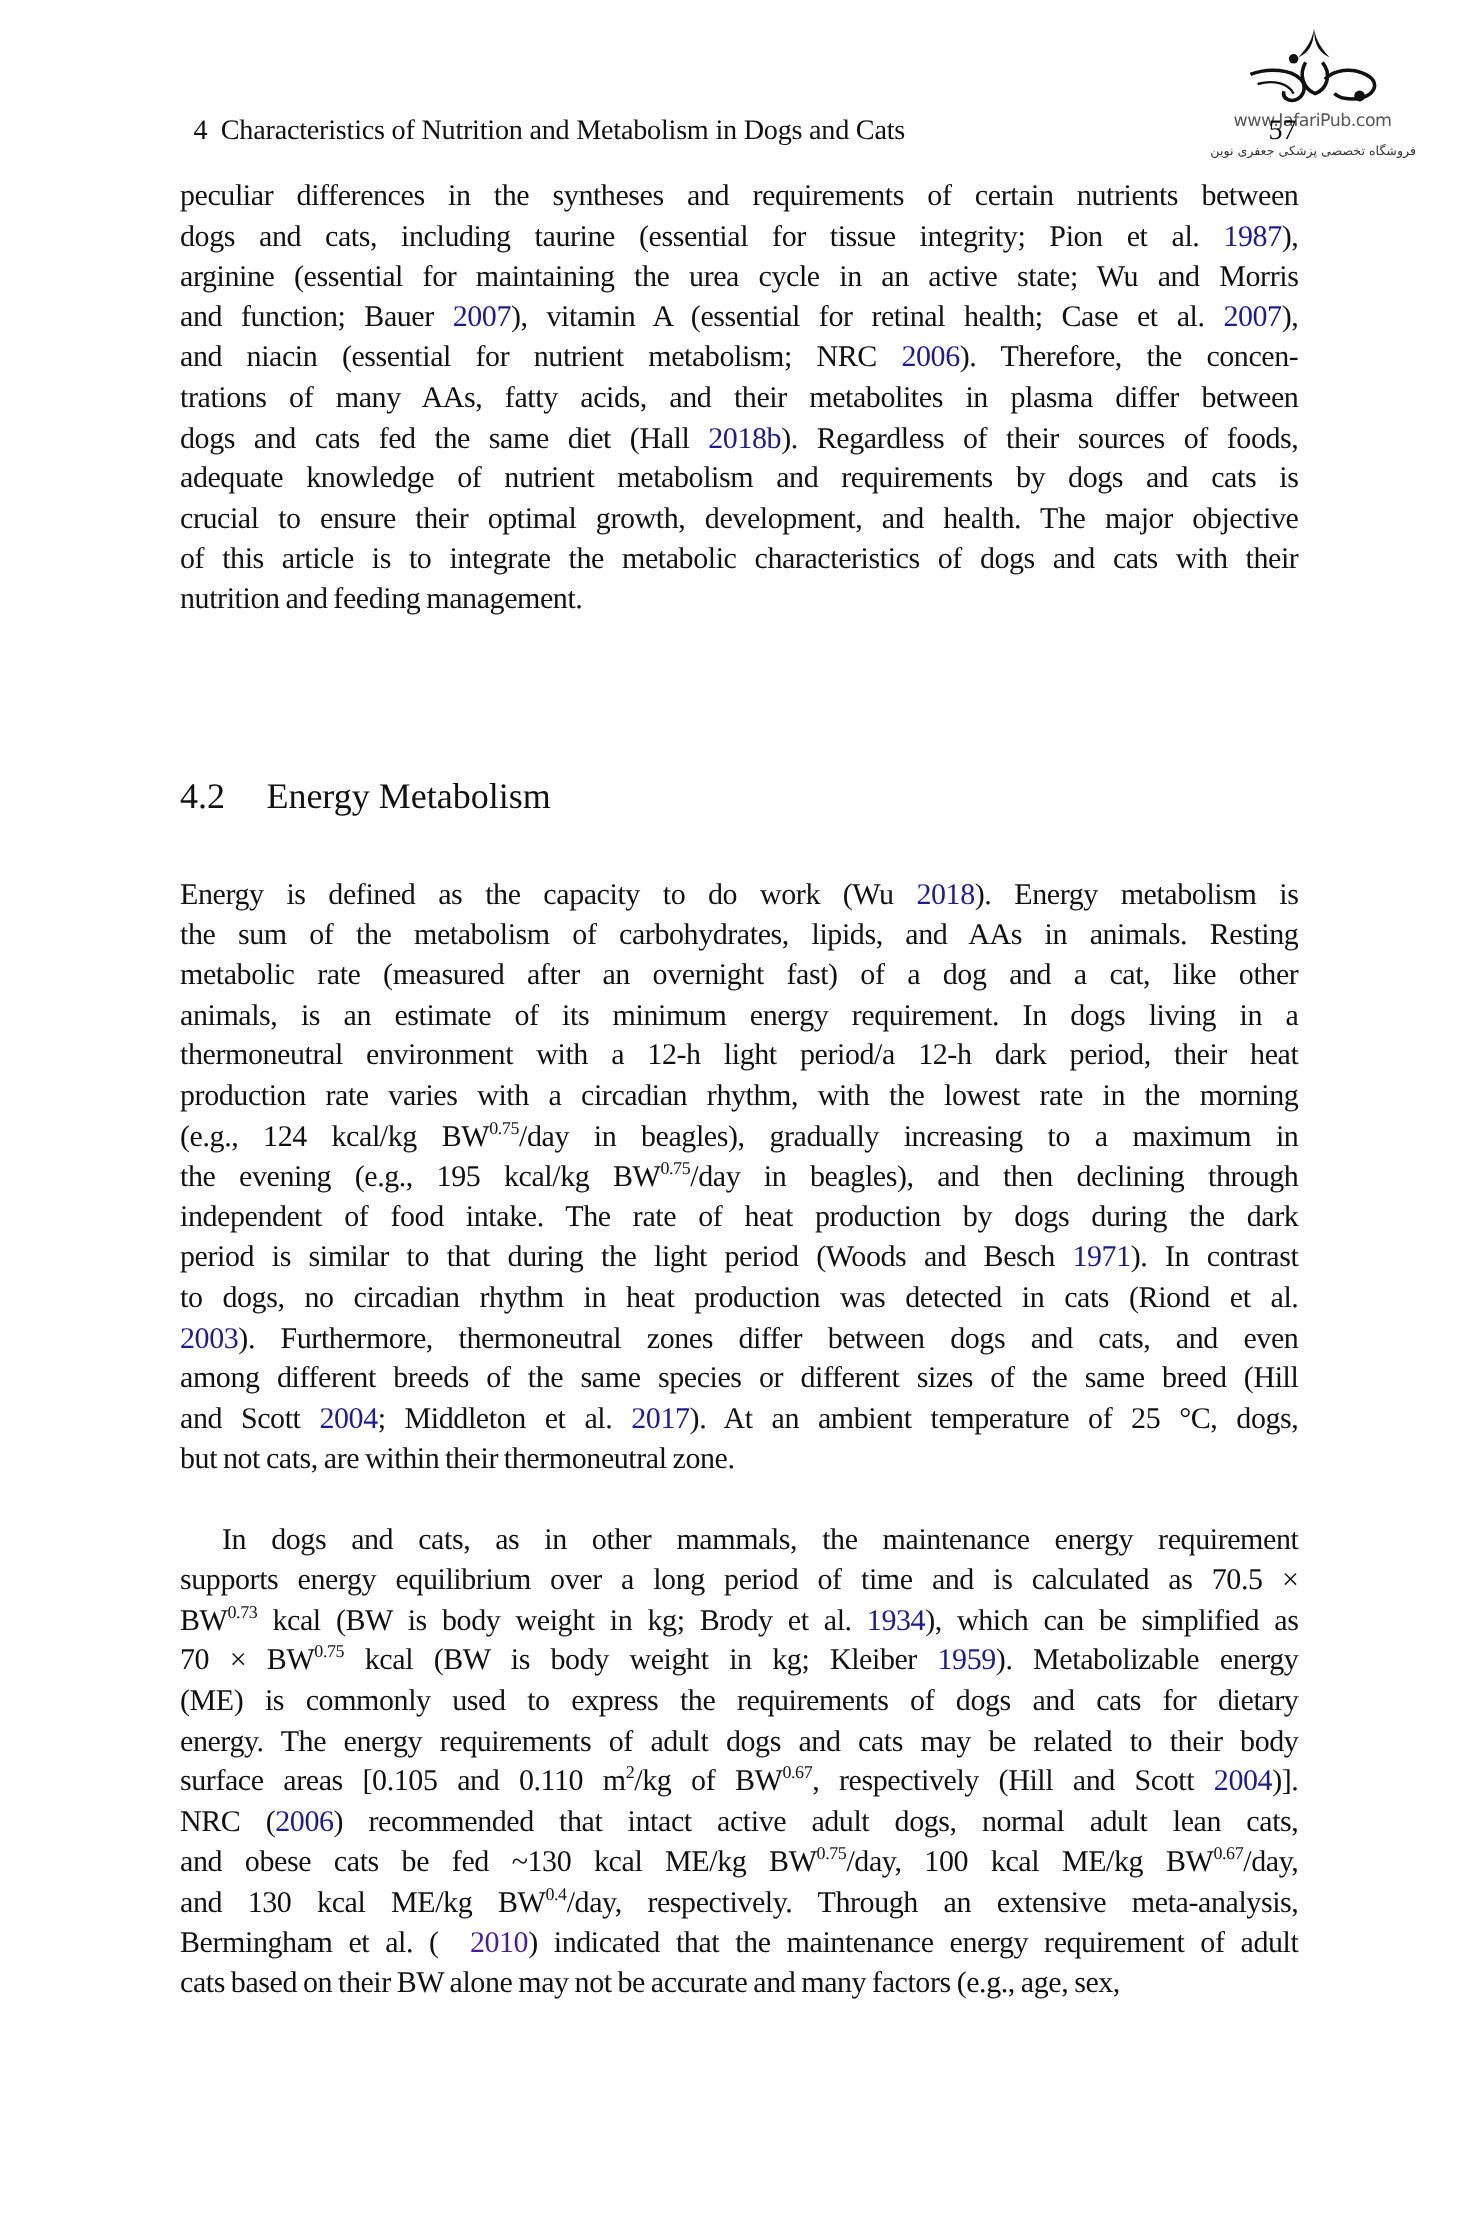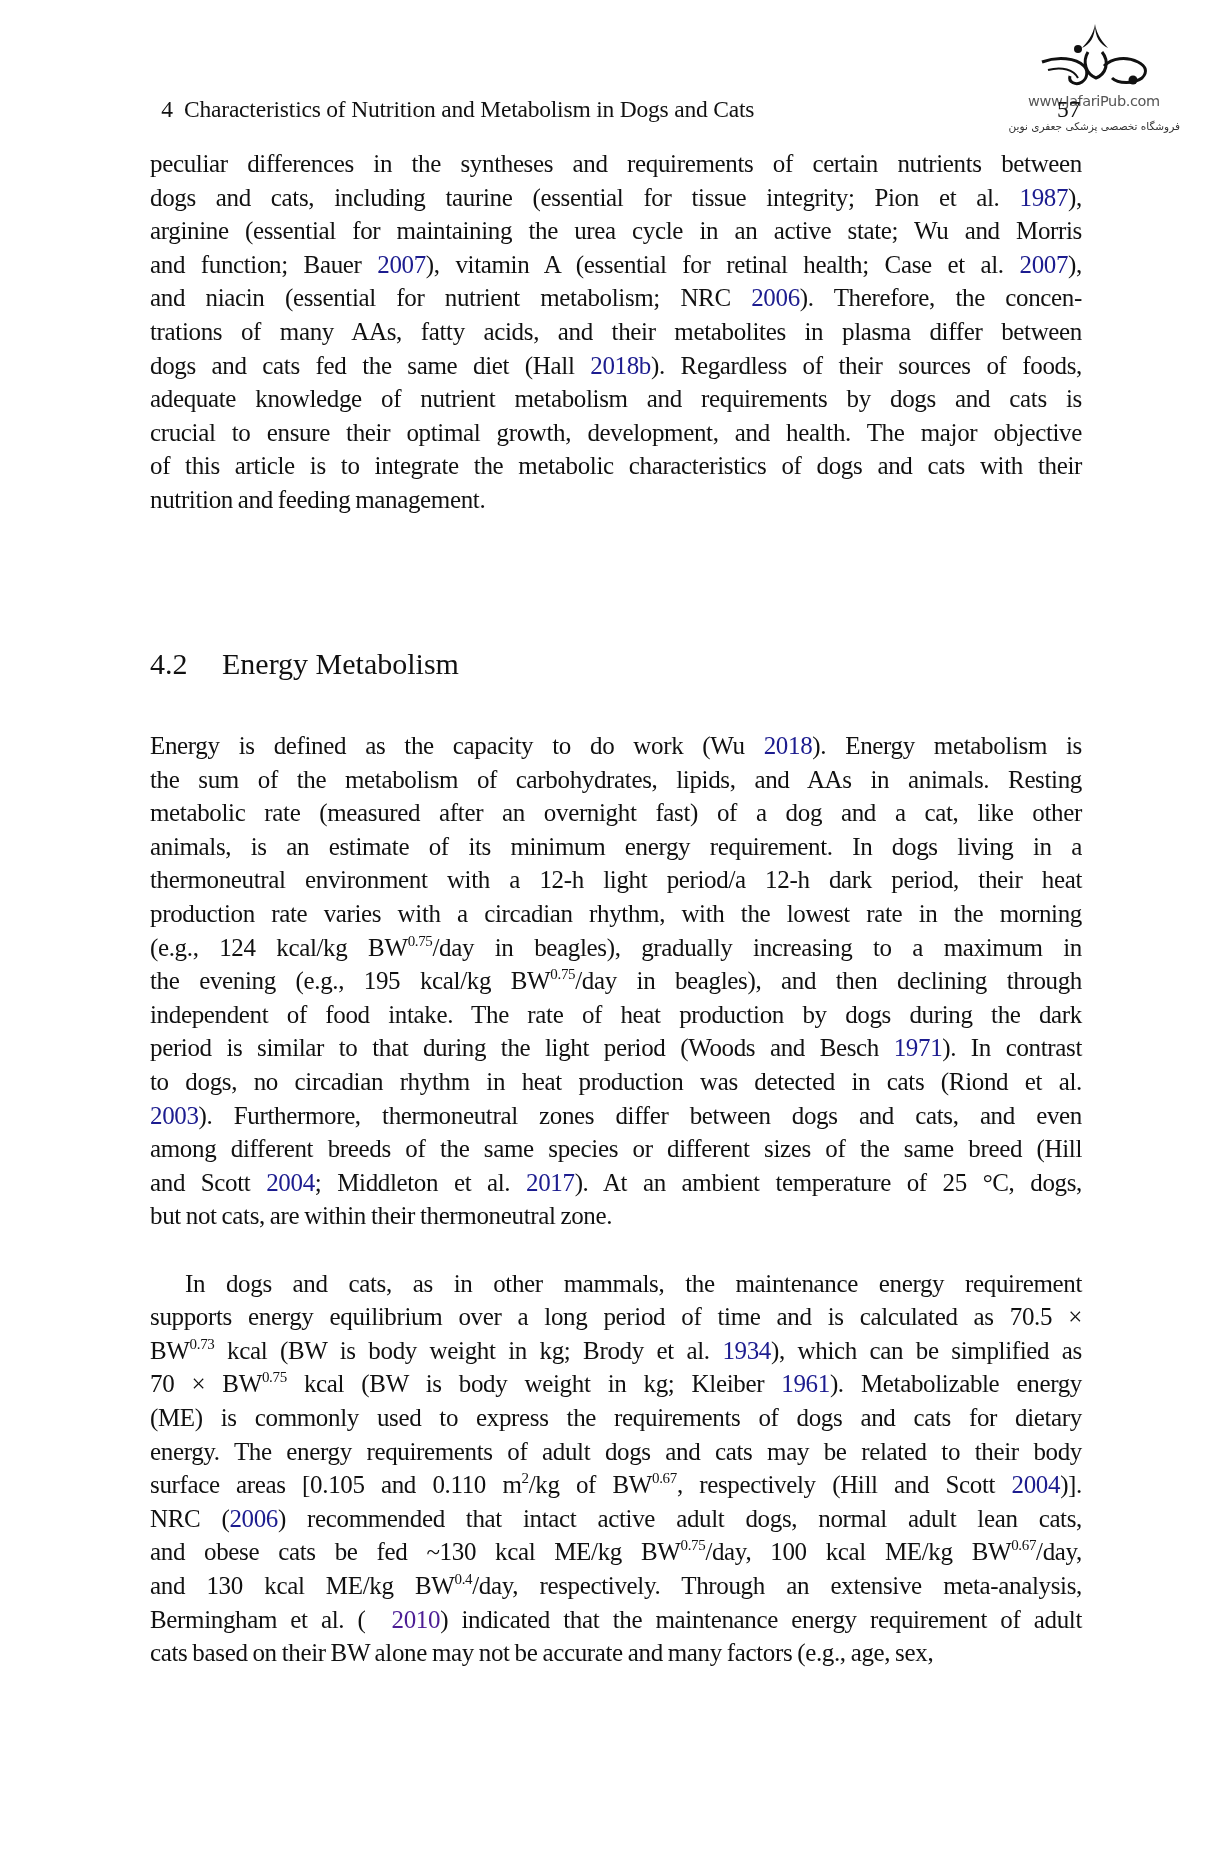--- a/index.html
+++ b/index.html
@@ -80,21 +80,21 @@
     <div class="line"><span class="cite" style="color: rgb(28, 28, 143);">2003</span>). Furthermore, thermoneutral zones differ between dogs and cats, and even</div>
     <div class="line">among different breeds of the same species or different sizes of the same breed (Hill</div>
     <div class="line">and Scott <span class="cite" style="color: rgb(28, 28, 143);">2004</span>; Middleton et al. <span class="cite" style="color: rgb(28, 28, 143);">2017</span>). At an ambient temperature of 25 °C, dogs,</div>
     <div class="line last">but not cats, are within their thermoneutral zone.</div>
   </div>
 
 <div class="block" style="top:1266.6px">
     <div class="line indent">In dogs and cats, as in other mammals, the maintenance energy requirement</div>
     <div class="line">supports energy equilibrium over a long period of time and is calculated as 70.5 ×</div>
     <div class="line">BW<sup>0.73</sup> kcal (BW is body weight in kg; Brody et al. <span class="cite" style="color: rgb(28, 28, 143);">1934</span>), which can be simplified as</div>
-    <div class="line">70 × BW<sup>0.75</sup> kcal (BW is body weight in kg; Kleiber <span class="cite" style="color: rgb(28, 28, 143);">1961</span>). Metabolizable energy</div>
+    <div class="line">70 × BW<sup>0.75</sup> kcal (BW is body weight in kg; Kleiber <span class="cite" style="color: rgb(28, 28, 143);">1959</span>). Metabolizable energy</div>
     <div class="line">(ME) is commonly used to express the requirements of dogs and cats for dietary</div>
     <div class="line">energy. The energy requirements of adult dogs and cats may be related to their body</div>
     <div class="line">surface areas [0.105 and 0.110 m<sup>2</sup>/kg of BW<sup>0.67</sup>, respectively (Hill and Scott <span class="cite" style="color: rgb(28, 28, 143);">2004</span>)].</div>
     <div class="line">NRC (<span class="cite" style="color: rgb(28, 28, 143);">2006</span>) recommended that intact active adult dogs, normal adult lean cats,</div>
     <div class="line">and obese cats be fed ~130 kcal ME/kg BW<sup>0.75</sup>/day, 100 kcal ME/kg BW<sup>0.67</sup>/day,</div>
     <div class="line">and 130 kcal ME/kg BW<sup>0.4</sup>/day, respectively. Through an extensive meta-analysis,</div>
     <div class="line">Bermingham et al. (<span class="cite" style="color: #4c1d95; margin-left: 26px;">2010</span>) indicated that the maintenance energy requirement of adult</div>
     <div class="line last">cats based on their BW alone may not be accurate and many factors (e.g., age, sex,</div>
   </div>
 

